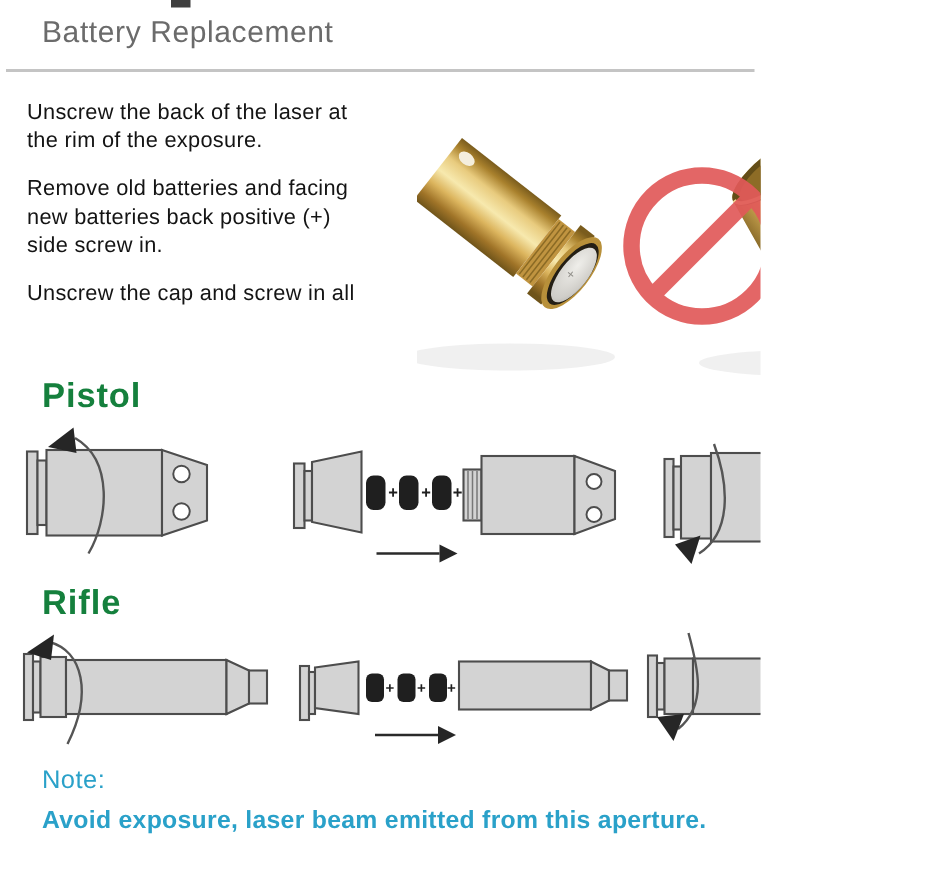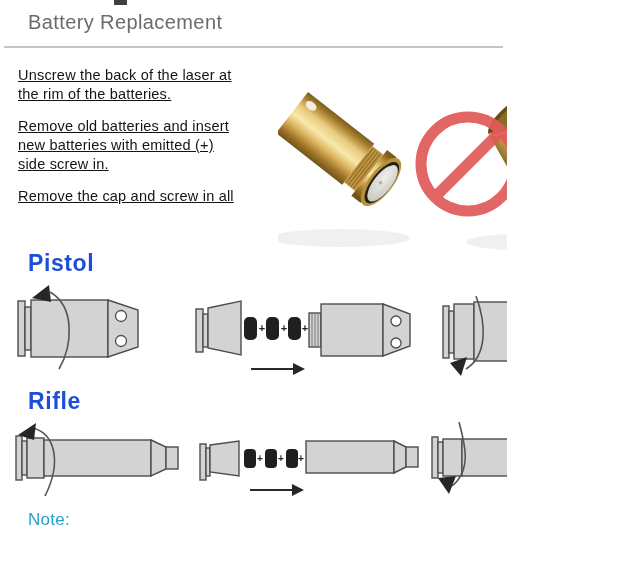--- a/index.html
+++ b/index.html
@@ -9,23 +9,23 @@
   }
   .top-mark { position:absolute; left:114px; top:0; width:13px; height:5px; background:#3f3f3f; }
   .title {
     position:absolute; left:28px; top:11px; font-size:20px; color:#6b6b6b; letter-spacing:0.4px;
   }
   .divider { position:absolute; left:4px; right:4px; top:46px; height:2px; background:#c4c4c4; }
   .instructions {
     position:absolute; left:18px; top:66px; width:260px;
     font-size:14.5px; line-height:19px; color:#141414; letter-spacing:0.2px;
   }
-  .instructions .para { margin:0 0 13px 0;text-decoration:underline; }
+  .instructions .para { margin:0 0 13px 0; }
   .heading {
-    position:absolute; left:28px; font-size:23px; font-weight:bold; color:#1d4ed8; letter-spacing:0.6px;
+    position:absolute; left:28px; font-size:23px; font-weight:bold; color:#15803d; letter-spacing:0.6px;
   }
   #pistol-heading { top:250px; }
   #rifle-heading  { top:388px;text-align:center; }
   .note-label {
     position:absolute; left:28px; top:510px; font-size:17px; font-weight:normal; color:#2aa1c9; letter-spacing:0.3px;
   }
   .note-text {
     position:absolute; left:28px; top:538px; font-size:16.5px; font-weight:bold; color:#2aa1c9; letter-spacing:0.2px;
   }
   svg.photo { position:absolute; left:278px; top:52px; }
@@ -49,29 +49,29 @@
 
 <div class="page">
 
   <div class="top-mark"></div>
   <div class="title">Battery Replacement</div>
   <div class="divider"></div>
 
   <div class="instructions">
     <div class="para">
       <div>Unscrew the back of the laser at</div>
-      <div>the rim of the batteries.</div>
+      <div>the rim of the exposure.</div>
     </div>
     <div class="para">
-      <div>Remove old batteries and insert</div>
-      <div>new batteries with emitted (+)</div>
+      <div>Remove old batteries and facing</div>
+      <div>new batteries back positive (+)</div>
       <div>side screw in.</div>
     </div>
     <div class="para">
-      <div>Remove the cap and screw in all</div>
+      <div>Unscrew the cap and screw in all</div>
     </div>
   </div>
 
   <svg class="photo" width="345" height="200" viewBox="0 0 345 200">
     <defs>
       <linearGradient id="brassA" gradientUnits="userSpaceOnUse" x1="0" y1="0" x2="0" y2="52">
         <stop offset="0" stop-color="#7a5c1d"></stop>
           <stop offset="0.12" stop-color="#a9812d"></stop>
         <stop offset="0.3" stop-color="#e8cb7e"></stop>
           <stop offset="0.5" stop-color="#f7e9ae"></stop>
@@ -235,14 +235,15 @@
       <polygon class="part" points="553,19 566,26 566,49 553,56"></polygon>
       <rect class="part" x="566" y="26" width="13" height="23"></rect>
     </g>
     <g>
       <path class="rotline" d="M 459,2 C 465,24 472,50 452,66"></path>
       <polygon class="ah" points="438,58 456,56 449,74"></polygon>
     </g>
   </svg>
 
   <div class="note-label">Note:</div>
+  <div class="note-text">Avoid exposure, laser beam emitted from this aperture.</div>
 
 </div>
 
 </body></html>

